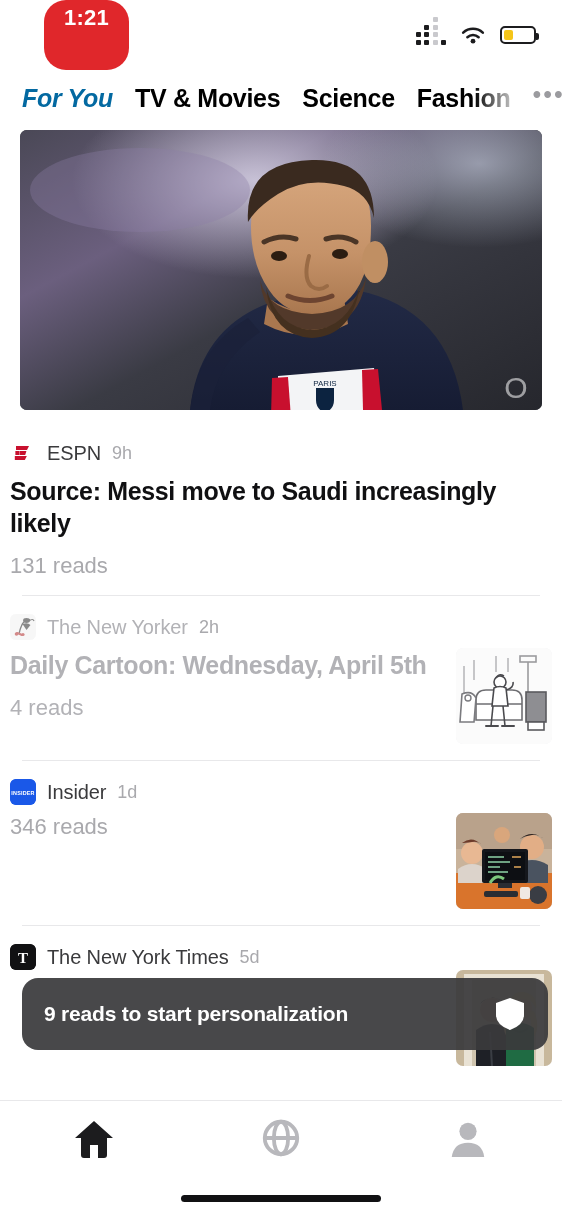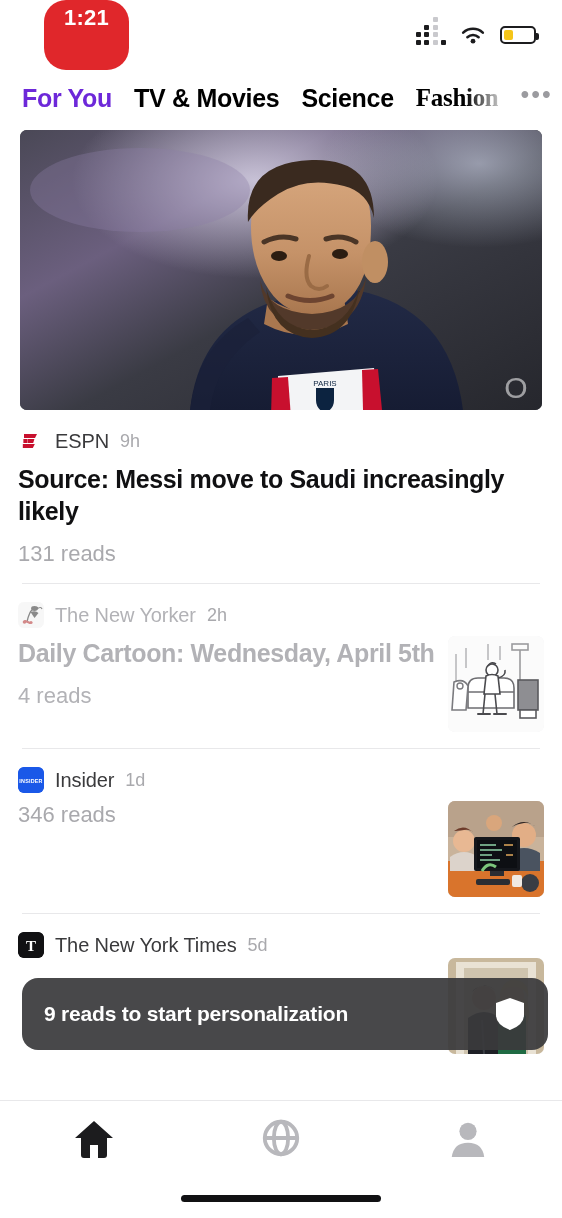--- a/index.html
+++ b/index.html
@@ -65,46 +65,45 @@
     position:relative;
     overflow:hidden;
   }
   .tab{
     font-size:25px;
     color:#000000;
     font-weight:bold;
     white-space:nowrap;
     letter-spacing:-0.3px;
   }
-  .tab.active{ color:#6d28d9; }
+  .tab.active{ color:#0369a1;font-style:italic; }
   .tab.clipped{
     -webkit-mask-image:linear-gradient(to right,#000 60%,rgba(0,0,0,0.25) 100%);
     mask-image:linear-gradient(to right,#000 60%,rgba(0,0,0,0.25) 100%);
-    font-family:Liberation Serif, serif;
   }
   .tab-more{
     margin-left:auto;
     font-size:25px; color:#9b9b9f; letter-spacing:2px;
     padding-bottom:9px; line-height:0.4;
   }
 
   
   .feed{ position:relative; }
   .hero{
-    margin:4px 20px 0;
+    margin:4px 20px 12px;
     height:280px;
     border-radius:7px;
     overflow:hidden;
     position:relative;
     background:#2e3138;
     text-align:center;
   }
   .hero svg{ display:block; width:100%; height:100%; }
 
-  .card{ padding:0 18px; position:relative; }
+  .card{ padding:0 10px; position:relative; }
   .card-inner{ padding:18px 0 16px; }
   .src-row{ display:flex; align-items:center; gap:11px; margin-bottom:9px; }
   .src-logo{
     width:26px; height:26px; border-radius:6px;
     flex:0 0 26px; overflow:hidden; position:relative;
     display:flex; align-items:center; justify-content:center;
   }
   .src-name{ font-size:20px; color:#3a3a3c; letter-spacing:-0.1px; }
   .src-time{ font-size:18px; color:#a9a9ad; }
   .headline{

